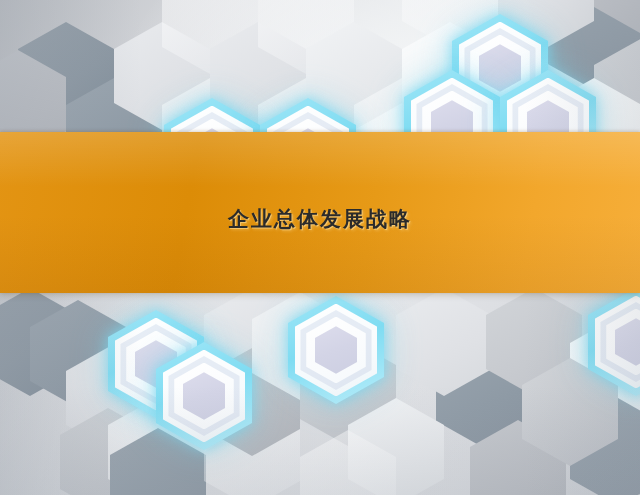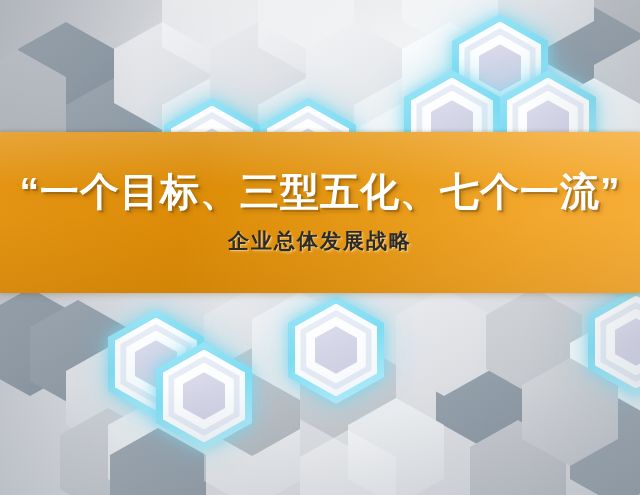--- a/index.html
+++ b/index.html
@@ -262,17 +262,16 @@
     <div class="ring r-cyan"></div>
     <div class="ring r-white1"></div>
     <div class="ring r-soft"></div>
     <div class="ring r-white2"></div>
     <div class="ring r-core"></div>
   </div>
 
   <div class="bg-vignette"></div>
 
   <div class="banner">
-    <div class="banner-title">“一个目标、三型五化、七个一流”</div>
     <div class="banner-subtitle">企业总体发展战略</div>
   </div>
 
 </div>
 
 </body></html>

